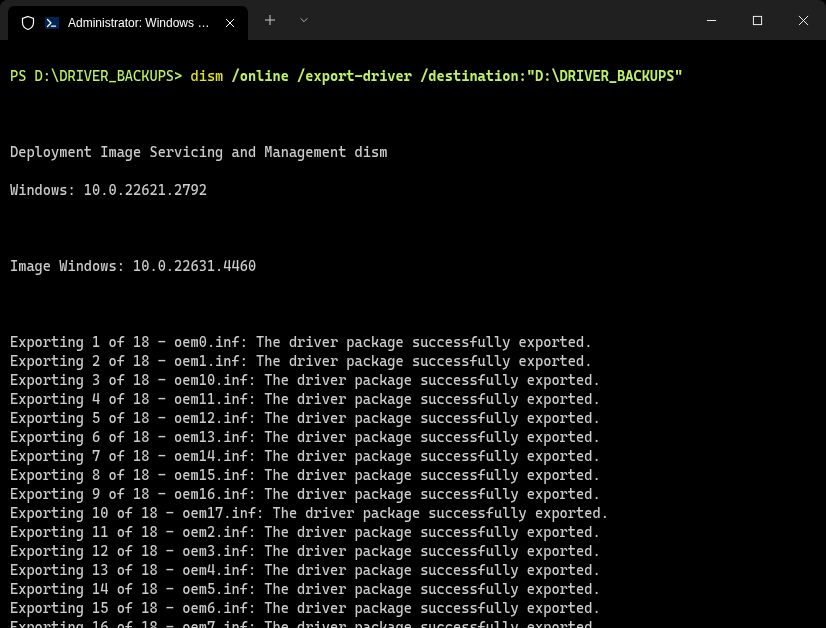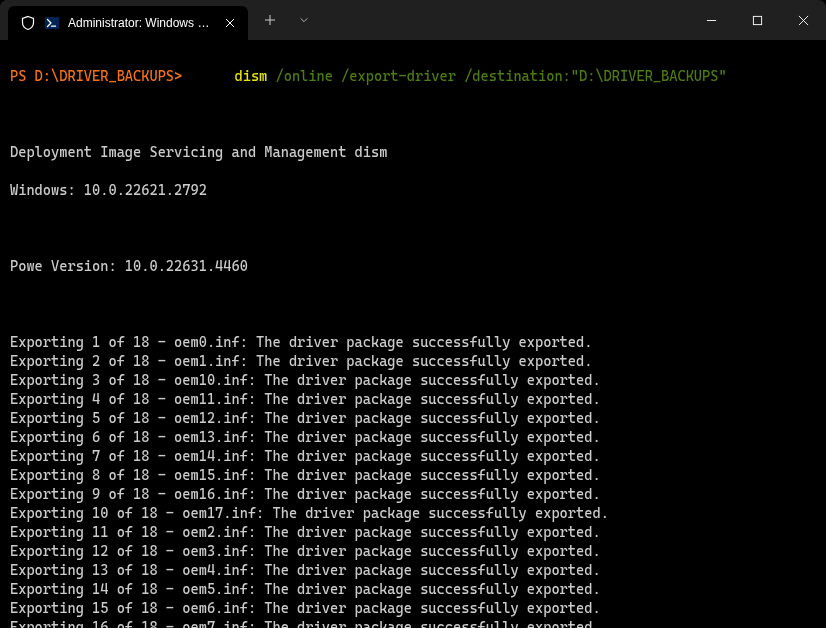--- a/index.html
+++ b/index.html
@@ -90,23 +90,23 @@
     justify-content: center;
     color: #fff;
   }
   .terminal {
     padding: 8px 10px;
     font-size: 14px;
     line-height: 19px;
     color: #ccc;
     white-space: pre;
   }
-  .prompt { color: #f97316; }
-  .cmd-yellow { color: #e5e510; margin-left: 44px; }
-  .cmd-rest { color: #4d7c0f; }
+  .prompt { color: #bef264; }
+  .cmd-yellow { color: #e5e510; }
+  .cmd-rest { color: #bef264; font-weight: bold; }
   .line { white-space: pre; }
   .blank { height: 19px; }
 </style>
 </head>
 <body>
 
 <div class="titlebar">
   <div class="tab-lead"></div>
   <div class="tab">
     <span class="tab-icon">
@@ -162,18 +162,18 @@
     </div>
   </div>
 </div>
 
 <div class="terminal">
 <div class="line"><span class="prompt">PS D:\DRIVER_BACKUPS&gt;</span> <span class="cmd-yellow">dism</span> <span class="cmd-rest">/online /export-driver /destination:"D:\DRIVER_BACKUPS"</span></div>
 <div class="blank"></div>
 <div class="line">Deployment Image Servicing and Management dism</div>
 <div class="line">Windows: 10.0.22621.2792</div>
 <div class="blank"></div>
-<div class="line">Powe Version: 10.0.22631.4460</div>
+<div class="line">Image Windows: 10.0.22631.4460</div>
 <div class="blank"></div>
 <div id="export-block"><div class="line">Exporting 1 of 18 - oem0.inf: The driver package successfully exported.</div><div class="line">Exporting 2 of 18 - oem1.inf: The driver package successfully exported.</div><div class="line">Exporting 3 of 18 - oem10.inf: The driver package successfully exported.</div><div class="line">Exporting 4 of 18 - oem11.inf: The driver package successfully exported.</div><div class="line">Exporting 5 of 18 - oem12.inf: The driver package successfully exported.</div><div class="line">Exporting 6 of 18 - oem13.inf: The driver package successfully exported.</div><div class="line">Exporting 7 of 18 - oem14.inf: The driver package successfully exported.</div><div class="line">Exporting 8 of 18 - oem15.inf: The driver package successfully exported.</div><div class="line">Exporting 9 of 18 - oem16.inf: The driver package successfully exported.</div><div class="line">Exporting 10 of 18 - oem17.inf: The driver package successfully exported.</div><div class="line">Exporting 11 of 18 - oem2.inf: The driver package successfully exported.</div><div class="line">Exporting 12 of 18 - oem3.inf: The driver package successfully exported.</div><div class="line">Exporting 13 of 18 - oem4.inf: The driver package successfully exported.</div><div class="line">Exporting 14 of 18 - oem5.inf: The driver package successfully exported.</div><div class="line">Exporting 15 of 18 - oem6.inf: The driver package successfully exported.</div><div class="line">Exporting 16 of 18 - oem7.inf: The driver package successfully exported.</div></div>
 
 
 </div>
 
 </body></html>

